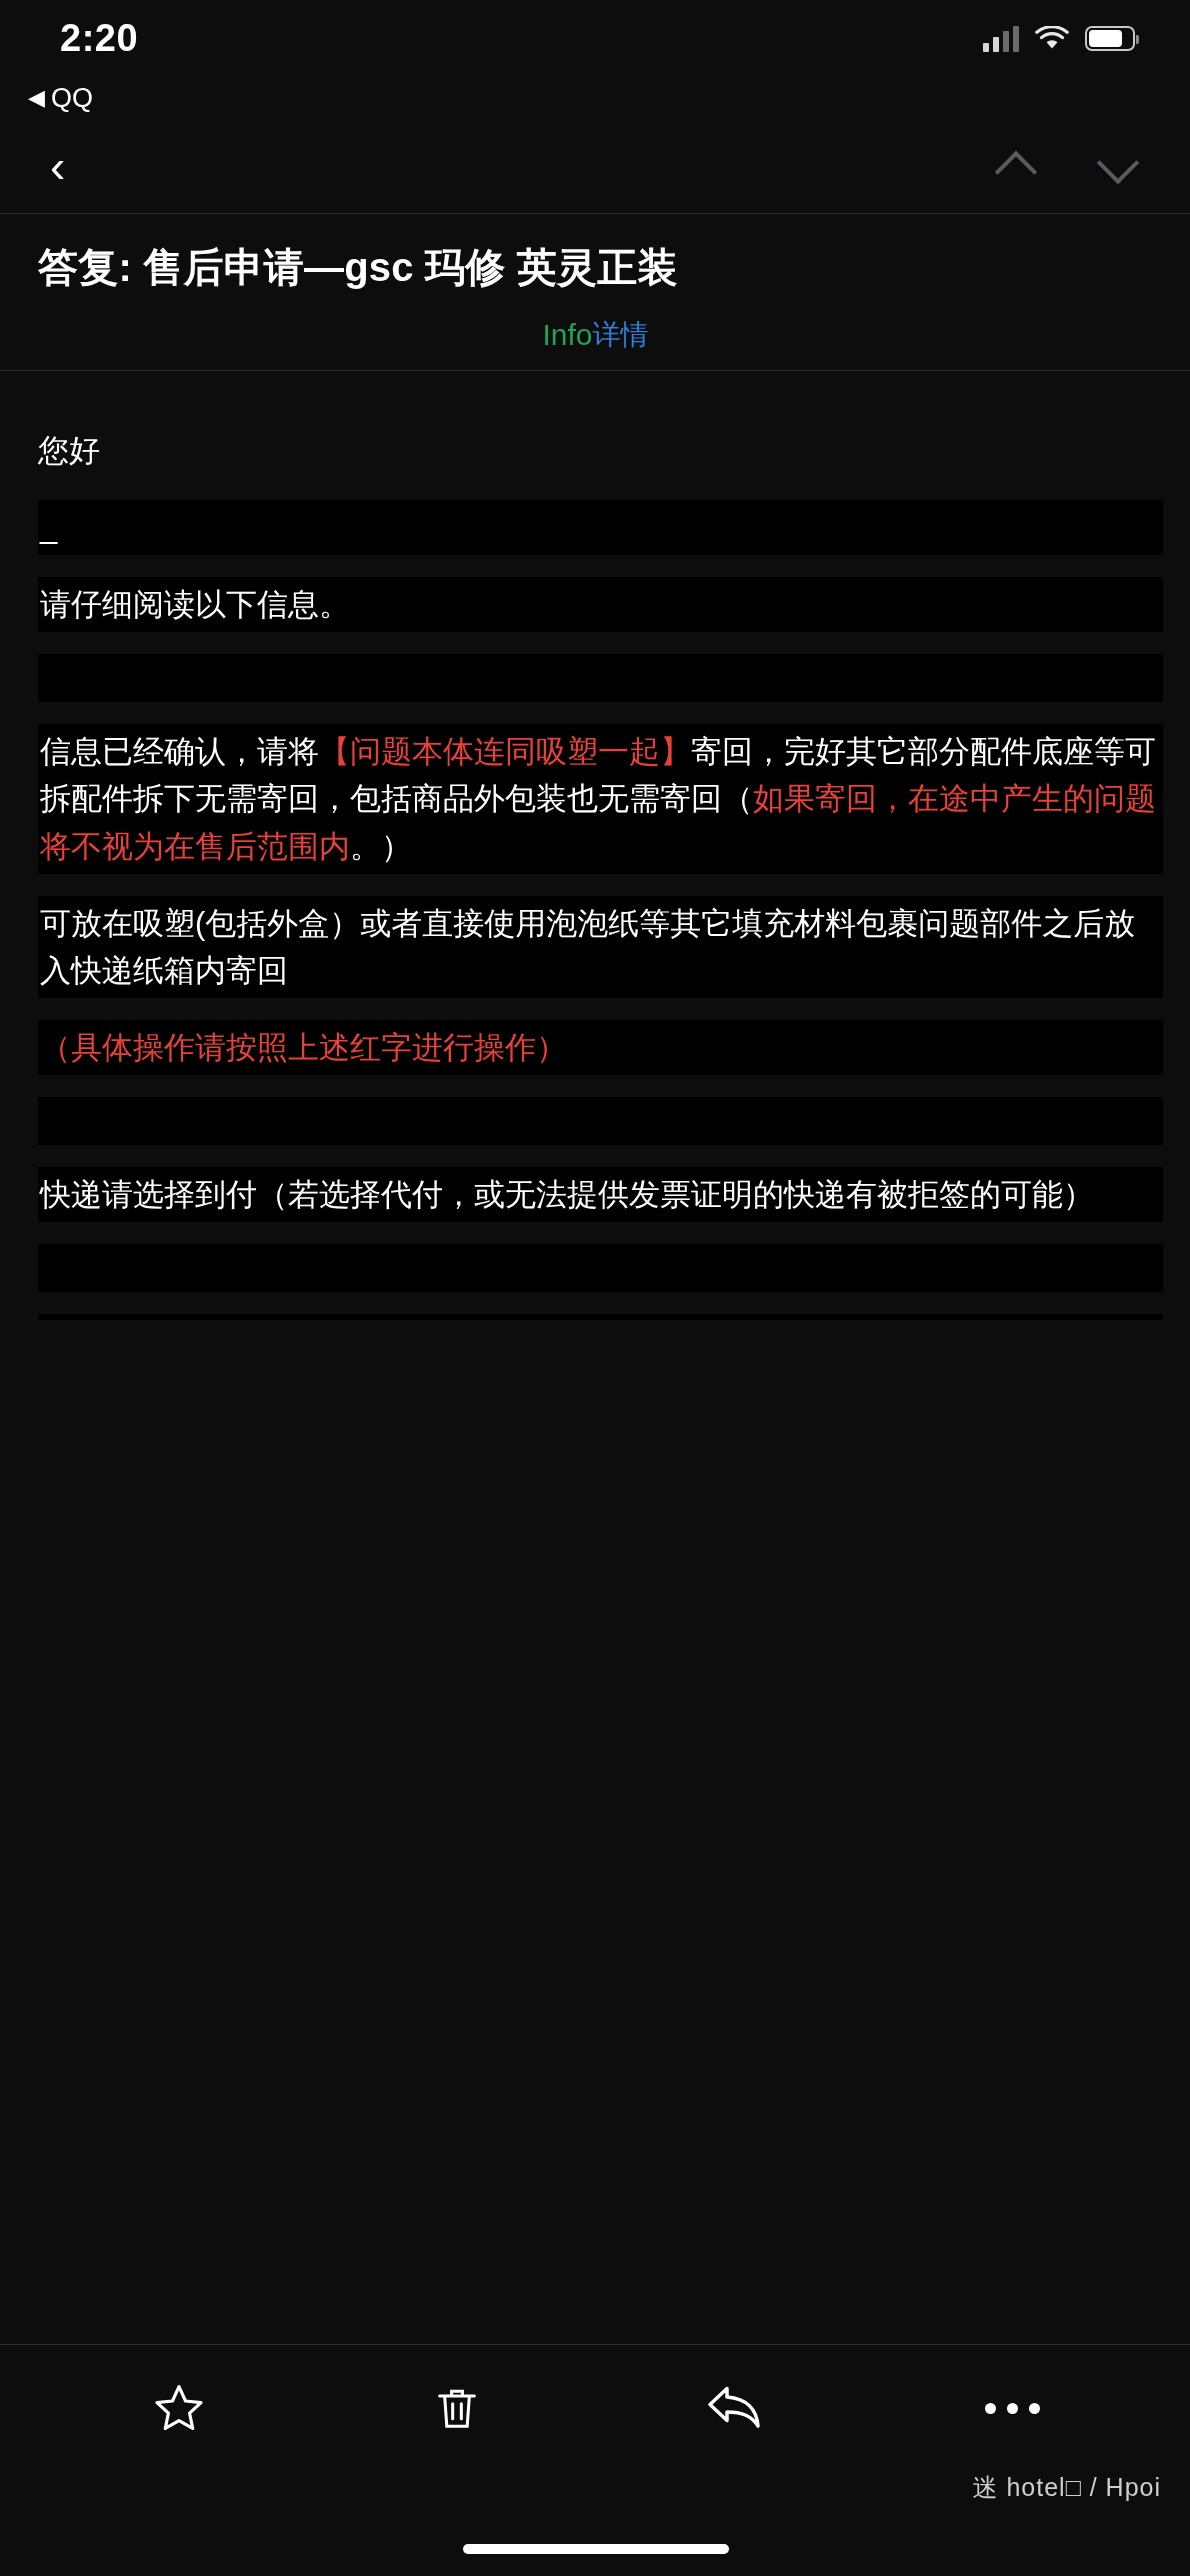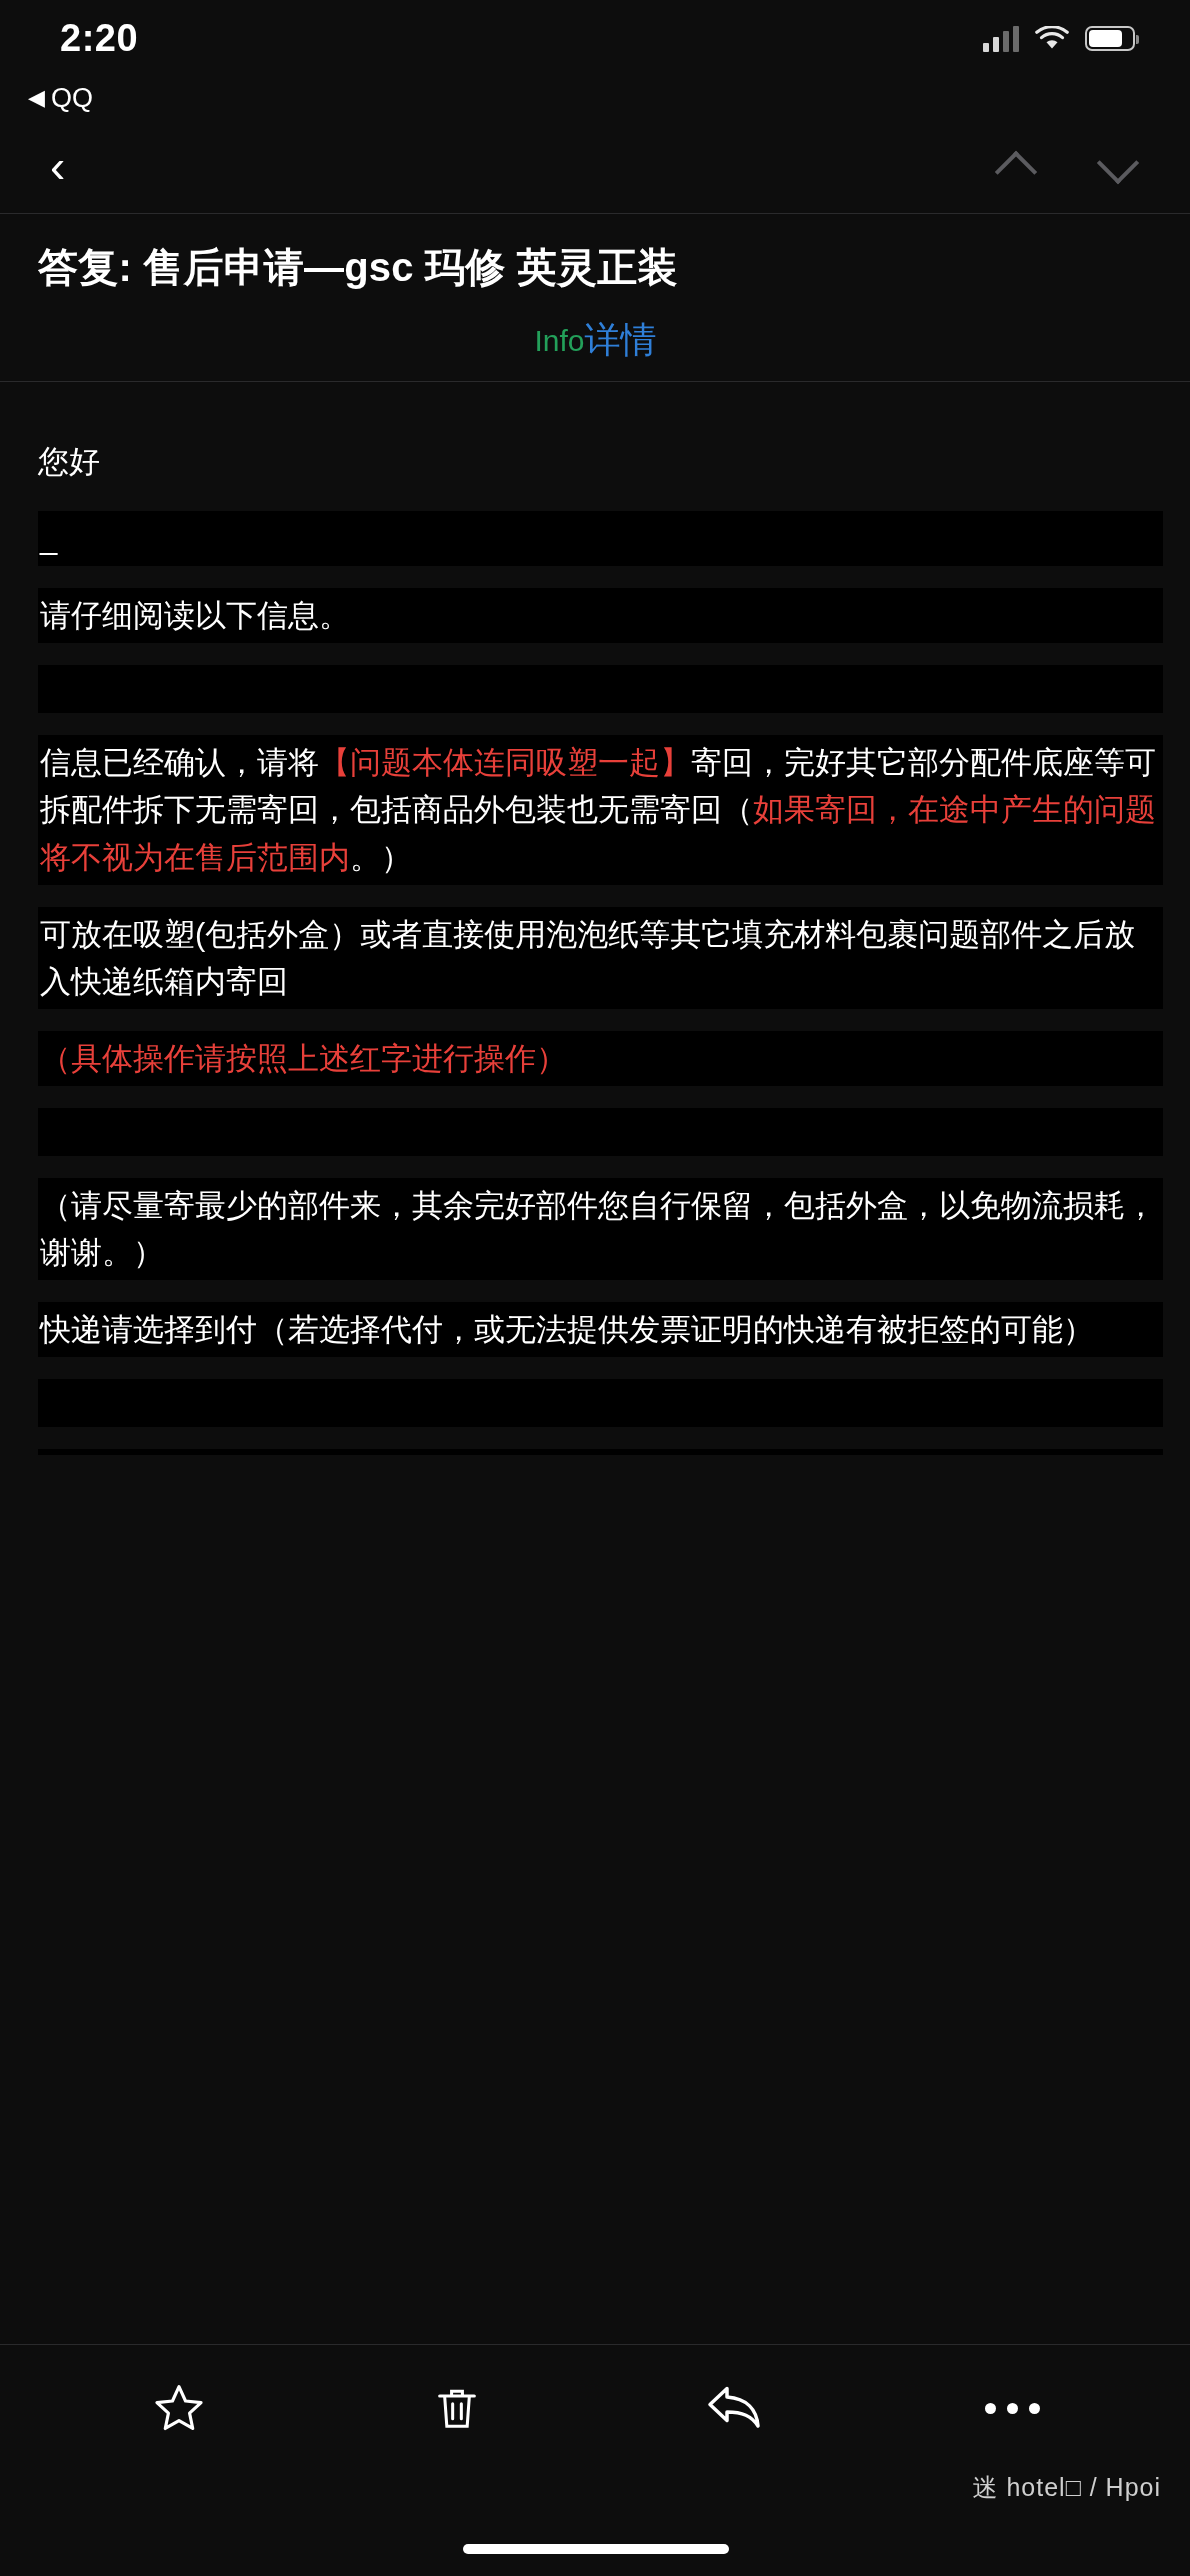--- a/index.html
+++ b/index.html
@@ -145,21 +145,21 @@
     justify-content: center;
     padding: 12px 38px 16px 38px;
     flex: 0 0 auto;
   }
   .sender {
     color: #23a05a;
     font-size: 30px;
   }
   .detail-link {
     color: #2f7fd8;
-    font-size: 36px;
+    font-size: 28px;
   }
   .divider {
     height: 1px;
     background: #2a2a2c;
     margin: 0;
     flex: 0 0 auto;
   }
 
   
   .body-area {
@@ -294,21 +294,20 @@
   <div class="body-area">
     <div id="body-paragraphs">
         <div class="para plain">您好</div>
         <div class="para blank">_</div>
         <div class="para underline">请仔细阅读以下信息。</div>
         <div class="para blank"></div>
         <div class="para"><span>信息已经确认，请将</span><span class="red">【问题本体连同吸塑一起】</span><span>寄回，完好其它部分配件底座等可拆配件拆下无需寄回，包括商品外包装也无需寄回（</span><span class="red">如果寄回，在途中产生的问题将不视为在售后范围内</span><span>。）</span></div>
         <div class="para"><span>可放在吸塑(包括外盒）或者直接使用泡泡纸等其它填充材料包裹问题部件之后放入快递纸箱内寄回</span></div>
         <div class="para"><span class="red">（具体操作请按照上述红字进行操作）</span></div>
         <div class="para blank"></div>
-        <div class="para"><span>（请尽量寄最少的部件来，其余完好部件您自行保留，包括外盒，以免物流损耗，谢谢。）</span></div>
         <div class="para"><span>快递请选择到付（若选择代付，或无法提供发票证明的快递有被拒签的可能）</span></div>
         <div class="para blank"></div>
       </div>
     <div class="tiny-rule"></div>
   </div>
 
   <div class="toolbar">
     <div class="tool-btn">
       <svg width="54" height="54" viewBox="0 0 24 24" fill="none" stroke="#ffffff" stroke-width="1.4">
         <path d="M12 2.5 14.9 8.9 21.8 9.6 16.7 14.3 18.1 21.1 12 17.6 5.9 21.1 7.3 14.3 2.2 9.6 9.1 8.9Z" stroke-linejoin="round"></path>

